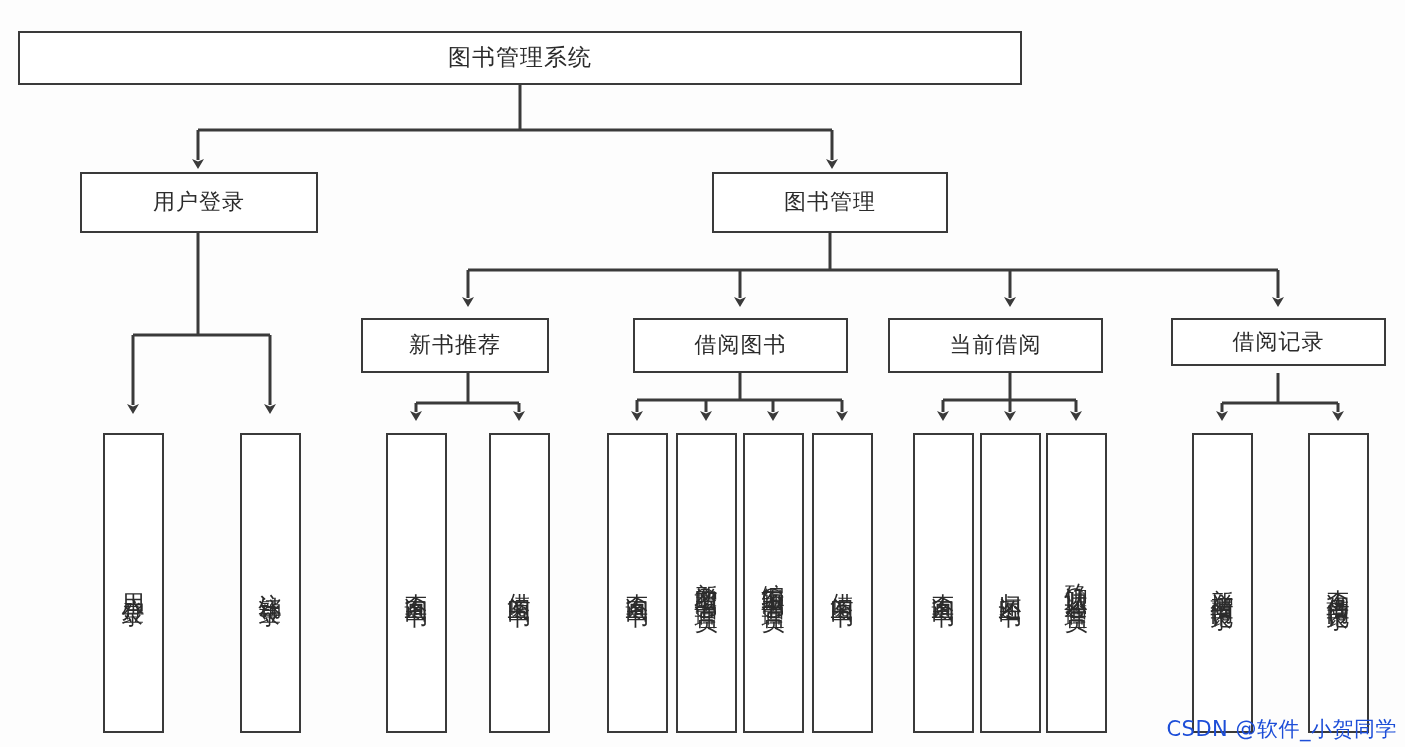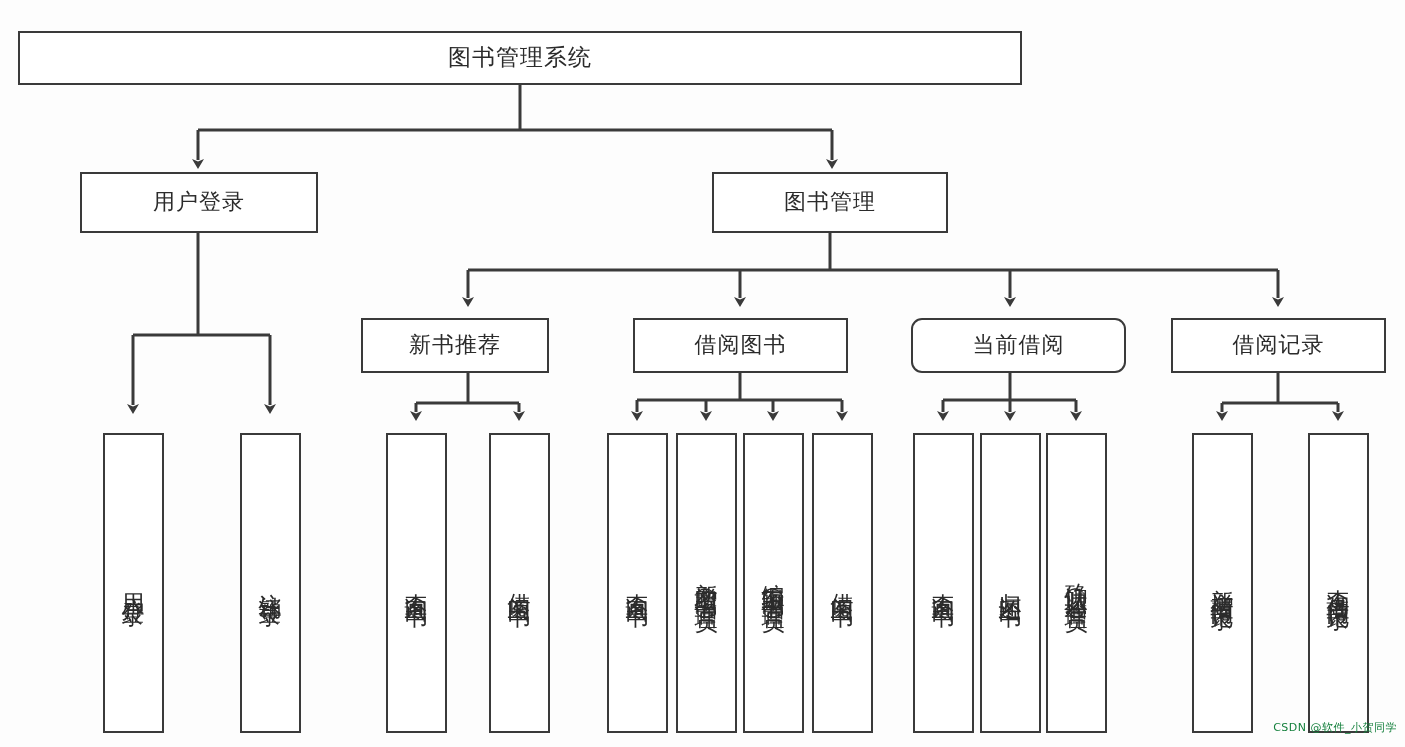--- a/index.html
+++ b/index.html
@@ -55,23 +55,23 @@
   }
   .node.v > .vlabel {
     writing-mode: vertical-rl;
     text-orientation: upright;
     display: block;
     max-height: 100%;
   }
   .watermark {
     position: absolute;
     right: 8px;
-    bottom: 12px;
-    font-size: 11px;
-    color: #15803d;
+    bottom: 4px;
+    font-size: 21px;
+    color: #1d4ed8;
     white-space: nowrap;
     letter-spacing: 0.5px;
   }
 </style>
 </head>
 <body>
 
 <div id="canvas">
 
   <svg class="wires" viewBox="0 0 1405 747" xmlns="http://www.w3.org/2000/svg">
@@ -137,25 +137,25 @@
   </div>
 
   <div class="node h" style="left:361px; top:318px; width:188px; height:55px;">
     <span>新书推荐</span>
   </div>
 
   <div class="node h" style="left:633px; top:318px; width:215px; height:55px;">
     <span>借阅图书</span>
   </div>
 
-  <div class="node h" style="left:911px; top:318px; width:215px; height:55px;border-radius:11px;">
+  <div class="node h" style="left:888px; top:318px; width:215px; height:55px;">
     <span>当前借阅</span>
   </div>
 
-  <div class="node h" style="left:1171px; top:318px; width:215px; height:55px;">
+  <div class="node h" style="left:1171px; top:318px; width:215px; height:48px;">
     <span>借阅记录</span>
   </div>
 
   <div class="node v" style="left:103px; top:433px; width:61px; height:300px;">
     <span class="vlabel">用户登录</span>
   </div>
 
   <div class="node v" style="left:240px; top:433px; width:61px; height:300px;">
     <span class="vlabel">注销登录</span>
   </div>

